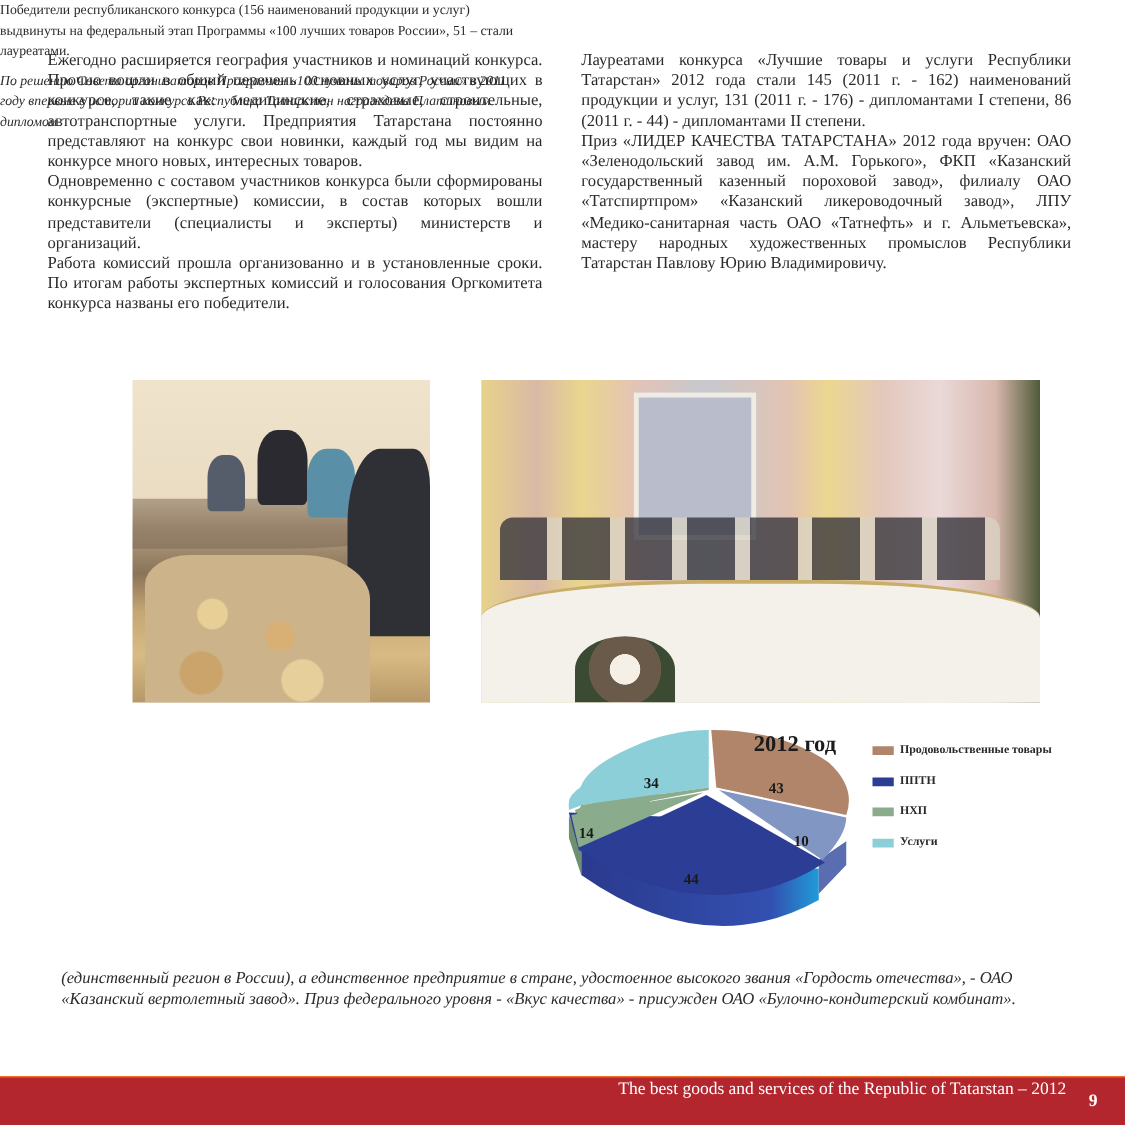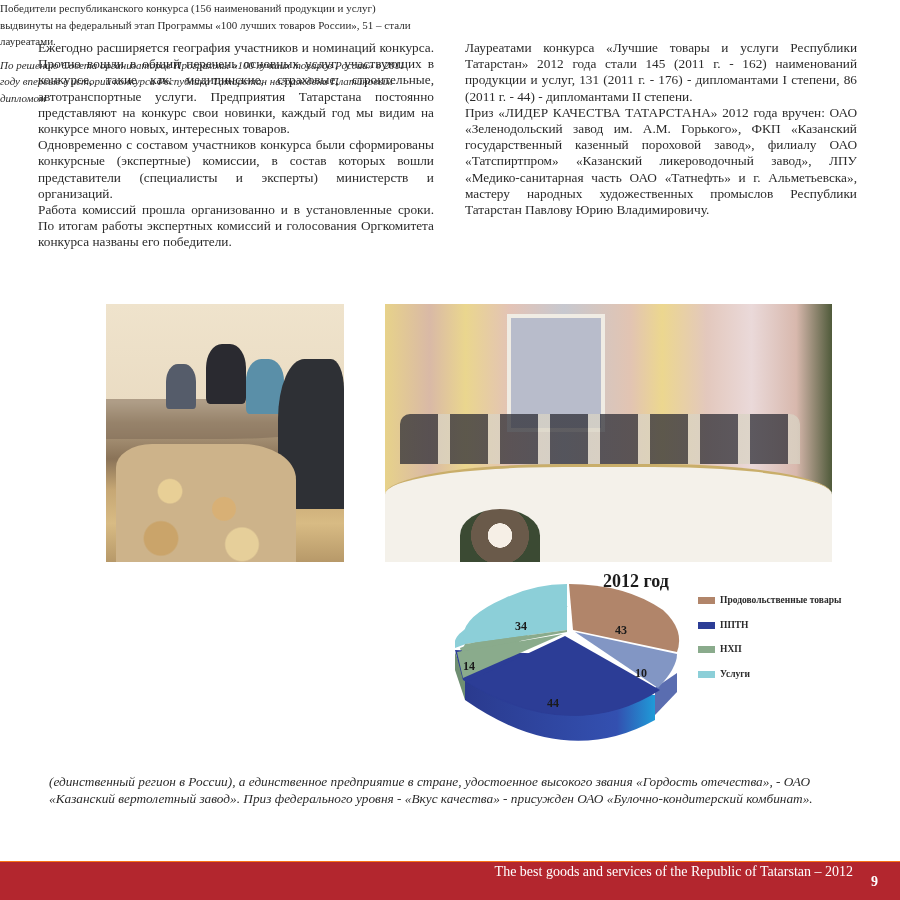--- a/index.html
+++ b/index.html
@@ -18,21 +18,21 @@
   #photo-right { left: 385px; top: 304px; width: 447px; height: 258px;
     background: linear-gradient(90deg, #e7d28a 0%, #d9b9a6 10%, #ead68e 18%, #e3c3b6 28%, #c7c8cf 40%, #e2c4b2 55%, #ecd78f 62%, #e3c8bd 72%, #ead9d9 82%, #d8b8ad 92%, #4f5a3a 100%); }
   .ph-shape { position: absolute; }
   #col-bottom-left { left: 38px; top: 571px; width: 420px; font-size: 11px; line-height: 16.5px; }
   #col-bottom-left p { margin: 0; }
   #bottom-left-main { margin-bottom: 7px !important; }
   .ital { font-style: italic; }
   #note-wide { position: absolute; left: 38px; top: 774px; width: 830px; font-style: italic; font-size: 13.3px; line-height: 16.5px; margin-left: 11px; }
   #note-wide p { margin: 0; }
   #chart { position: absolute; left: 455px; top: 570px; width: 420px; height: 185px; }
-  #chart-title { position: absolute; left: 148px; top: 1px; font-weight: bold; font-size: 18px; color: #1b1b1b; }
+  #chart-title { position: absolute; left: 148px; top: 15px; font-weight: bold; font-size: 18px; color: #1b1b1b; }
   #chart-svg { position: absolute; left: 0; top: 0; }
   .legend { position: absolute; left: 243px; top: 25px; width: 175px; font-size: 9.5px; font-weight: bold; line-height: 11.5px; color: #2a2a2a; }
   .legend-item { position: relative; padding-left: 22px; margin-bottom: 13px; }
   .legend-swatch { position: absolute; left: 0; top: 2px; width: 17px; height: 7px; }
   .slice-label { font-family: "Liberation Serif", serif; font-weight: bold; font-size: 12px; fill: #1a1a1a; }
   #footer { position: absolute; left: 0; top: 861px; width: 900px; height: 39px; background: #b3262e; border-top: 1px solid #f97316; }
   #footer-text { position: absolute; right: 47px; top: 2px; color: #ffffff; font-size: 14px; }
   #page-number { position: absolute; right: 22px; top: 12px; color: #ffffff; font-size: 14px; font-weight: bold; }
 </style>
 </head>

